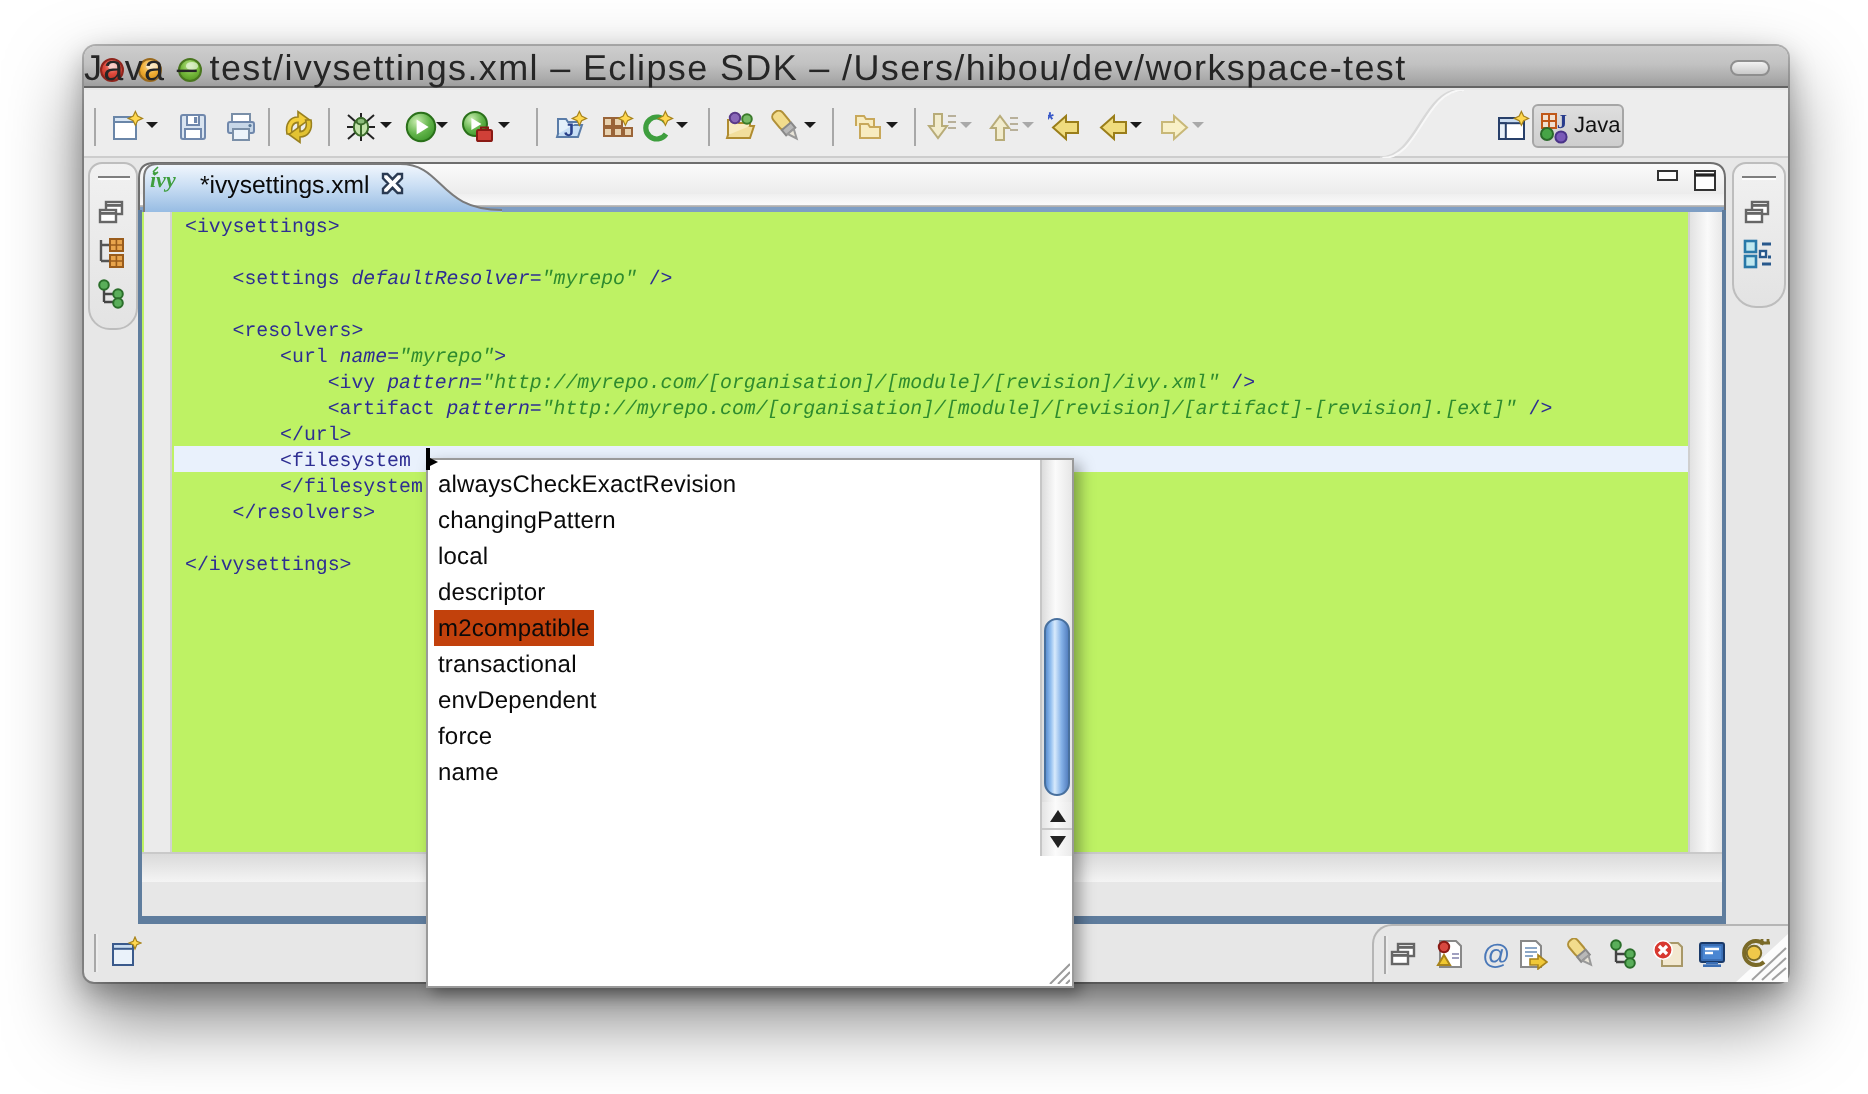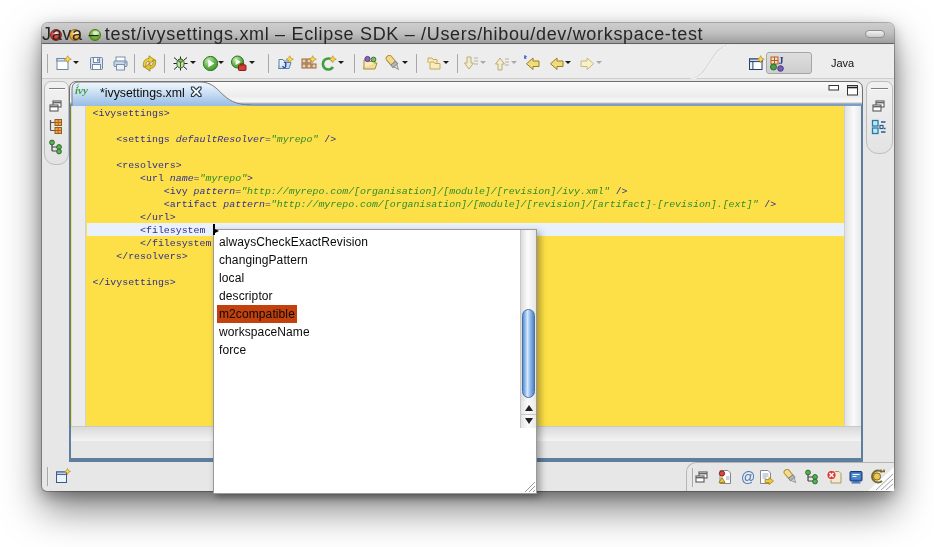--- a/index.html
+++ b/index.html
@@ -22,32 +22,32 @@
  background:linear-gradient(180deg,#F2F2F2,#CACACA);border:1px solid #8F8F8F;}
 
 #toolbar{position:absolute;left:0;top:22px;width:852px;height:34px;background:#EDEDED;border-bottom:1px solid #CDCDCD;}
 .sep{position:absolute;top:9px;width:2px;height:19px;background:linear-gradient(90deg,#A8A8A8 50%,#EDEDED 50%);}
 .dd{position:absolute;top:16px;width:0;height:0;border-left:3px solid transparent;border-right:3px solid transparent;border-top:3.8px solid #1A1A1A;}
 .dd.dis{border-top-color:#A9A9A9;}
 .ico{position:absolute;top:10px;width:17px;height:17px;}
 
 #pbtn{position:absolute;left:724px;top:7px;width:46px;height:22px;background:linear-gradient(180deg,#DEDEDE,#CECECE);
  border:1px solid #A6A6A6;border-radius:3px;}
-#pbtn span{position:absolute;left:20px;top:4px;font-size:11px;color:#111;margin-left:44px;}
+#pbtn span{position:absolute;left:20px;top:4px;font-size:11px;color:#111;}
 
 #content{position:absolute;left:0;top:56px;width:852px;height:383px;background:#E7E7E7;}
 .trim{position:absolute;background:linear-gradient(180deg,#F1F1F1,#E3E3E3);border:1px solid #BDBDBD;}
 #ltrim{left:2px;top:2px;width:25px;height:84px;border-radius:7px 7px 11px 11px;}
 #rtrim{right:1px;top:2px;width:27px;height:73px;border-radius:7px 7px 12px 12px;}
 .handle{position:absolute;left:4px;top:6px;width:16px;height:2px;background:#7E7E7E;border-bottom:1px solid #FDFDFD;}
 .tico{position:absolute;width:16px;height:16px;}
 
 #egroup{position:absolute;left:27px;top:1px;width:794px;height:382px;}
 #tabrow{position:absolute;left:0;top:0;width:794px;height:26px;}
-#eform{position:absolute;left:2px;top:26px;width:790px;height:320px;background:#fde047;}
+#eform{position:absolute;left:2px;top:26px;width:790px;height:320px;background:#bef264;}
 #ruler{position:absolute;left:1px;top:0;width:14px;height:100%;background:#EBEBEB;border-right:1px solid #D2D2D2;}
 #curline{position:absolute;left:16px;top:117px;right:0;height:13px;background:#E9F1FC;}
 #code{position:absolute;left:21.5px;top:0.5px;font-family:"Liberation Mono",monospace;font-size:9.92px;line-height:13px;color:#2E2E92;white-space:pre;}
 #code .v{color:#2E8B2E;font-style:italic;}
 #code .a{font-style:italic;}
 #oruler{position:absolute;right:0;top:0;width:17px;height:100%;background:linear-gradient(90deg,#E2E2E2,#FAFAFA 55%,#E8E8E8);border-left:1px solid #CFCFCF;}
 #caret{position:absolute;left:142px;top:117.5px;width:2.4px;height:11.5px;background:#000;z-index:10;}
 #caret:after{content:"";position:absolute;left:2.4px;top:5px;border-top:2.6px solid transparent;border-bottom:2.6px solid transparent;border-left:4px solid #000;}
 #ebottom{position:absolute;left:2px;width:790px;top:346px;height:15px;background:linear-gradient(180deg,#DADADA,#F4F4F4);border-top:1px solid #C9C9C9;}
 #btabrow{position:absolute;left:2px;width:790px;top:361px;height:17px;background:linear-gradient(180deg,#EFEFEF,#E0E0E0);border-top:1px solid #D4D4D4;}
@@ -429,22 +429,24 @@
     </div>
   </div>
 </div>
 <div id="popup">
   <div id="plist">
     <div>alwaysCheckExactRevision</div>
     <div>changingPattern</div>
     <div>local</div>
     <div>descriptor</div>
     <div><span class="hl">m2compatible</span></div>
-    <div>workspaceName</div>
+    <div>transactional</div>
+    <div>envDependent</div>
     <div>force</div>
+    <div>name</div>
   </div>
   <div id="psb">
     <div id="pthumb"></div>
   </div>
   <div id="parrs">
     <div class="parr" id="pup"></div>
     <div class="parr" id="pdn"></div>
   </div>
   <svg style="position:absolute;right:1px;bottom:1px;width:13px;height:13px">
       <g stroke="#9A9A9A">

